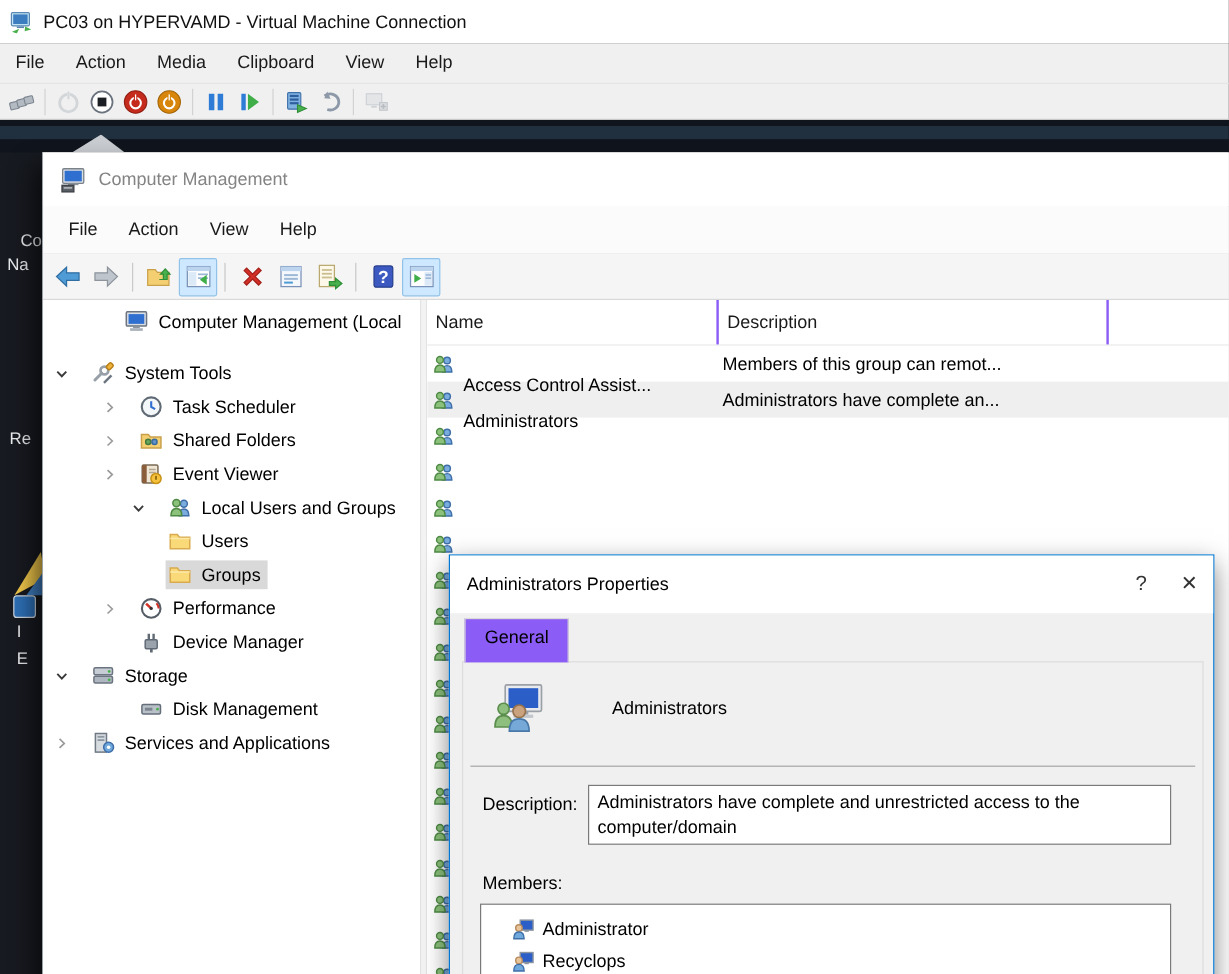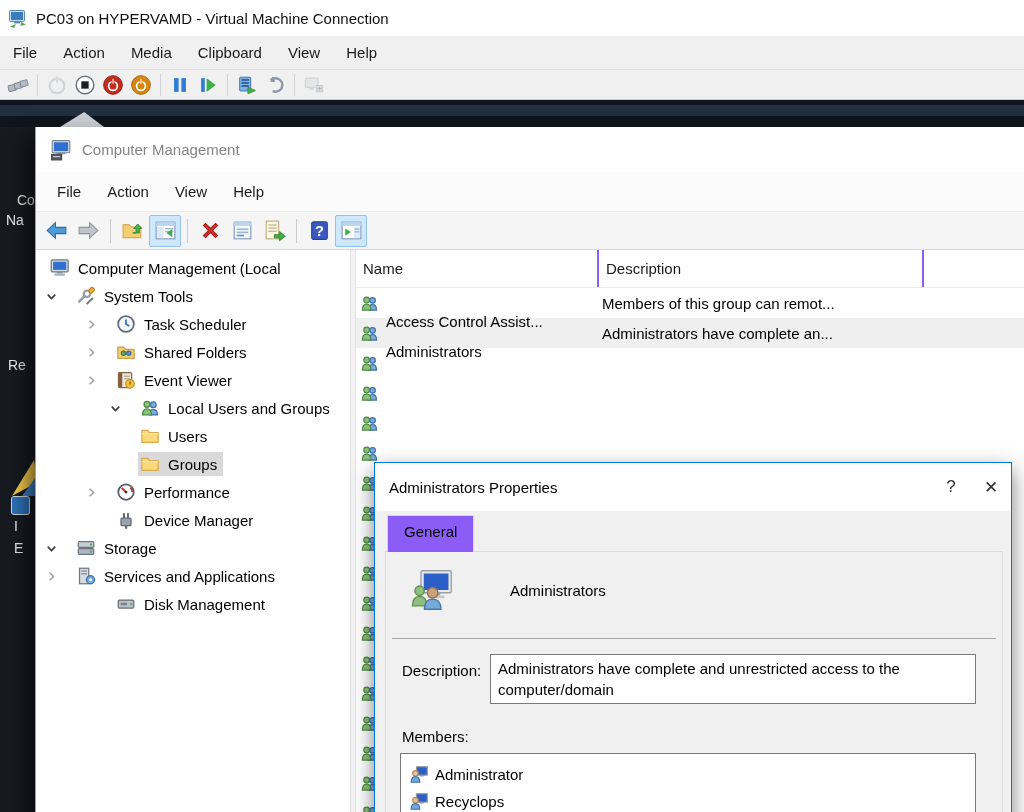--- a/index.html
+++ b/index.html
@@ -72,21 +72,21 @@
   #dlg-iconrow{left:24px;top:16px;display:flex;align-items:center;}
   #dlg-bigicon{width:44px;height:44px;}
   #dlg-bigicon svg{width:44px;height:44px;}
   #dlg-groupname{font-size:15px;color:#000;margin-left:56px;}
   #dlg-hr{left:6px;top:86px;width:604px;height:1px;background:#a6a6a6;}
   #dlg-descrow{left:16px;top:102px;width:588px;display:flex;}
   #dlg-desclabel{width:88px;font-size:15px;color:#000;padding-top:8px;}
   #dlg-descbox{flex:1;margin-right:14px;background:#fff;border:1px solid #7a7a7a;padding:3px 7px;font-size:15px;line-height:21px;color:#000;min-height:50px;}
   #dlg-memlabel{left:16px;top:176px;font-size:15px;color:#000;}
   #dlg-membox{left:14px;top:201px;width:576px;height:215px;background:#fff;border:1px solid #7a7a7a;padding-top:7px;overflow:hidden;}
-  .mem-row{height:27px;display:flex;align-items:center;padding-left:9px;font-size:15px;color:#000;}
+  .mem-row{height:27px;display:flex;align-items:center;padding-left:9px;font-size:15px;color:#000;margin-left:17px;}
   .mem-ic{width:19px;height:19px;flex:0 0 19px;margin-right:6px;}
   .mem-ic svg{width:19px;height:19px;}
 </style>
 </head>
 <body>
 
 <div id="vm-titlebar" class="abs">
   <span style="width:20px;height:20px;display:inline-block;" id="vm-ico"><svg viewBox="0 0 20 20" width="100%" height="100%">
         <rect x="1.5" y="2.5" width="15" height="11" rx="1" fill="#bfe3f2" stroke="#5b87b5"></rect>
         <rect x="3" y="4" width="12" height="8" fill="#3c7dc0"></rect>
@@ -284,32 +284,32 @@
             <rect x="3" y="4" width="18" height="3.6" fill="#bcd4ee"></rect>
             <rect x="14.2" y="8.4" width="6" height="10.8" fill="#dce9f7"></rect>
             <rect x="15" y="10" width="4.4" height="1.3" fill="#9db8d6"></rect>
             <rect x="15" y="12.6" width="4.4" height="1.3" fill="#9db8d6"></rect>
             <path d="M6 10 l5.5 3.5 -5.5 3.5 z" fill="#3fae49"></path>
           </svg>
         </div>
       </div>
     <div id="cm-body" class="abs">
       <div id="tree-pane">
-          <div class="tree-row" style="padding-left: 12px;">
+          <div class="tree-row" style="padding-left: 22px; margin-left: 44px;">
             <span class="tree-content">
               <span class="tree-ic"><svg viewBox="0 0 16 16" width="100%" height="100%">
                   <rect x="1" y="1.5" width="13.5" height="9.5" rx="0.8" fill="#d9dee3" stroke="#6b7480"></rect>
                   <rect x="2.5" y="3" width="10.5" height="6.5" fill="#2f6fd0"></rect>
                   <rect x="5.5" y="11" width="4.5" height="1.4" fill="#8a939e"></rect>
                   <rect x="3.5" y="12.4" width="8.5" height="1.8" fill="#aab2bb"></rect>
                 </svg></span>
               <span>Computer Management (Local</span>
             </span>
           </div>
-          <div class="tree-row" style="padding-left: 8px;">
+          <div class="tree-row" style="padding-left: 8px; margin-top: 15px;">
             <span class="chev">
               <svg viewBox="0 0 16 16" width="100%" height="100%">
                 <path d="M4 6 L8 10.2 L12 6" fill="none" stroke="#3b3b3b" stroke-width="1.7"></path>
               </svg>
             </span>
             <span class="tree-content">
               <span class="tree-ic"><svg viewBox="0 0 16 16" width="100%" height="100%">
                   <path d="M2.5 12.5 L7 8" stroke="#97a0a8" stroke-width="2" stroke-linecap="round"></path>
                   <circle cx="8.8" cy="6.2" r="2.6" fill="none" stroke="#97a0a8" stroke-width="1.8"></circle>
                   <path d="M8.5 14.5 L13.5 9.5" stroke="#6d7680" stroke-width="1.6"></path>
@@ -436,46 +436,46 @@
             <span class="tree-content">
               <span class="tree-ic"><svg viewBox="0 0 16 16" width="100%" height="100%">
                   <rect x="1.8" y="2.8" width="12.4" height="4.6" rx="1" fill="#c7cdd4" stroke="#6b7480"></rect>
                   <rect x="1.8" y="8.4" width="12.4" height="4.6" rx="1" fill="#aeb6bf" stroke="#6b7480"></rect>
                   <circle cx="12" cy="10.8" r="0.9" fill="#49b04d"></circle>
                   <circle cx="12" cy="5.2" r="0.9" fill="#49b04d"></circle>
                 </svg></span>
               <span>Storage</span>
             </span>
           </div>
+          <div class="tree-row" style="padding-left: 48px;">
+            <span class="chev"></span>
+            <span class="tree-content">
+              <span class="tree-ic"><svg viewBox="0 0 16 16" width="100%" height="100%">
+                  <rect x="1.8" y="4.8" width="12.4" height="6.4" rx="1" fill="#b9c0c8" stroke="#646e79"></rect>
+                  <rect x="3.8" y="7" width="5" height="2" fill="#7c858f"></rect>
+                  <circle cx="12.2" cy="8" r="0.9" fill="#49b04d"></circle>
+                </svg></span>
+              <span>Disk Management</span>
+            </span>
+          </div>
           <div class="tree-row" style="padding-left: 8px;">
             <span class="chev">
               <svg viewBox="0 0 16 16" width="100%" height="100%">
                 <path d="M6 4 L10.2 8 L6 12" fill="none" stroke="#9b9b9b" stroke-width="1.5"></path>
               </svg>
             </span>
             <span class="tree-content">
               <span class="tree-ic"><svg viewBox="0 0 16 16" width="100%" height="100%">
                   <rect x="2.8" y="1.8" width="7.4" height="12.4" fill="#d7dce1" stroke="#707a85"></rect>
                   <rect x="4.2" y="3.4" width="4.6" height="1.2" fill="#8e98a2"></rect>
                   <rect x="4.2" y="5.6" width="4.6" height="1.2" fill="#8e98a2"></rect>
                   <circle cx="11.6" cy="11" r="3.3" fill="#6fa8dc" stroke="#3f6fa8"></circle>
                   <circle cx="11.6" cy="11" r="1.2" fill="#fff"></circle>
                 </svg></span>
               <span>Services and Applications</span>
-            </span>
-          </div>
-          <div class="tree-row" style="padding-left: 48px;">
-            <span class="chev"></span>
-            <span class="tree-content">
-              <span class="tree-ic"><svg viewBox="0 0 16 16" width="100%" height="100%">
-                  <rect x="1.8" y="4.8" width="12.4" height="6.4" rx="1" fill="#b9c0c8" stroke="#646e79"></rect>
-                  <rect x="3.8" y="7" width="5" height="2" fill="#7c858f"></rect>
-                  <circle cx="12.2" cy="8" r="0.9" fill="#49b04d"></circle>
-                </svg></span>
-              <span>Disk Management</span>
             </span>
           </div>
         </div>
       <div id="splitter"></div>
       <div id="list-pane">
         <div id="list-header">
           <div class="hdr-col" style="width:243px;">Name</div>
           <div class="hdr-col" style="width:325px;">Description</div>
           <div class="hdr-col" style="flex:1;border-right:none;"></div>
         </div>

